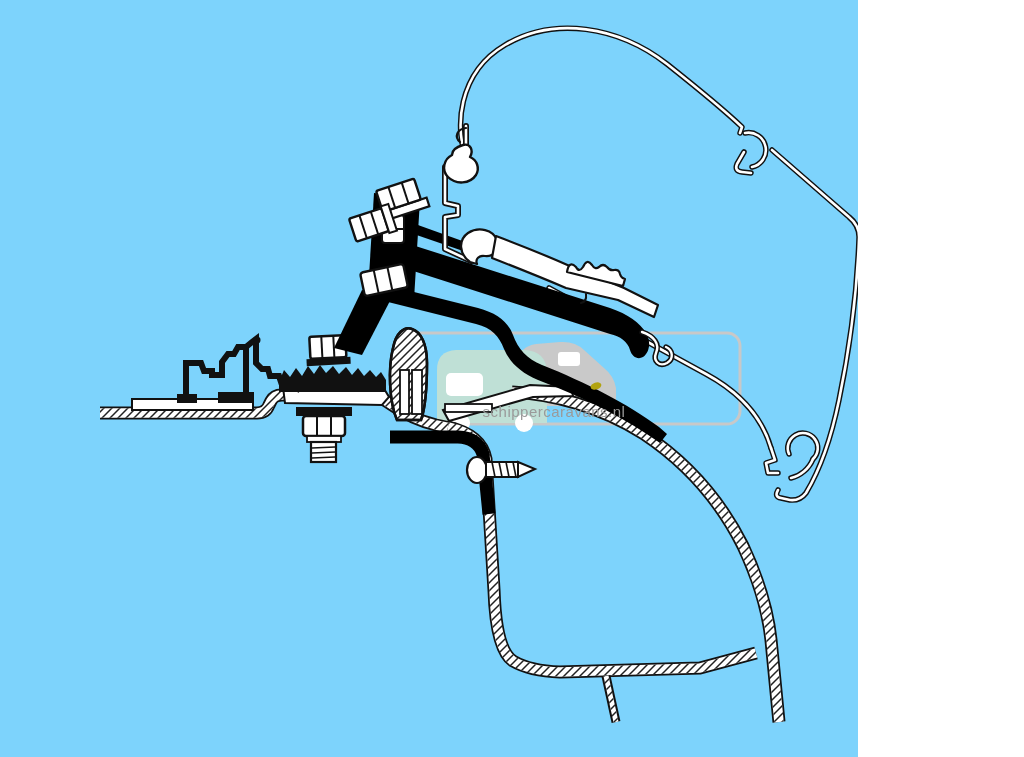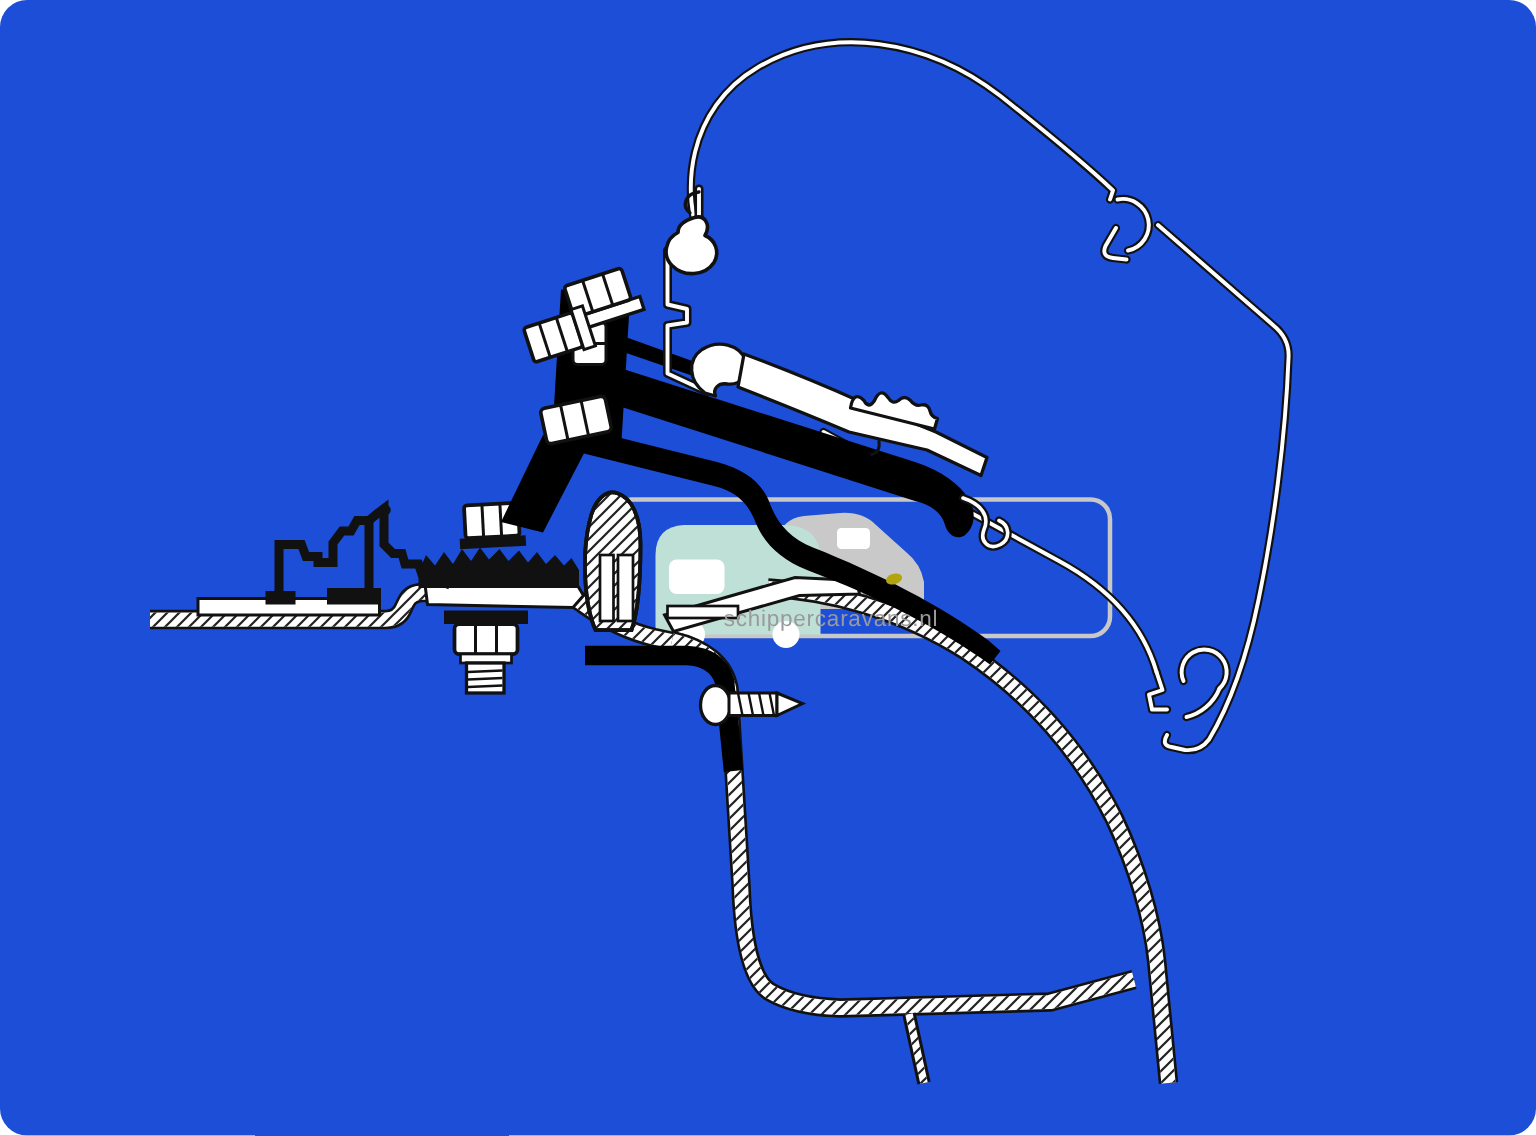--- a/index.html
+++ b/index.html
@@ -1,17 +1,17 @@
 <!DOCTYPE html>
 <html><head>
 <meta charset="utf-8">
 <style>
   html,body{margin:0;padding:0;background:#ffffff;}
-  .stage{position:relative;width:1024px;height:757px;background:#1d4ed8;overflow:hidden;
-         font-family:"Liberation Sans", sans-serif;border-radius:18px;}
+  .stage{position:relative;width:858px;height:757px;background:#7dd3fc;overflow:hidden;
+         font-family:"Liberation Sans", sans-serif;}
   svg{display:block;}
   text.wm{font-family:"Liberation Sans", sans-serif;font-size:15px;letter-spacing:.5px;}
 </style>
 </head>
 <body>
 
 <div class="stage">
 <svg width="1024" height="757" viewBox="0 0 1024 757">
   <defs>
     <pattern id="hatch" width="8" height="8" patternUnits="userSpaceOnUse">

